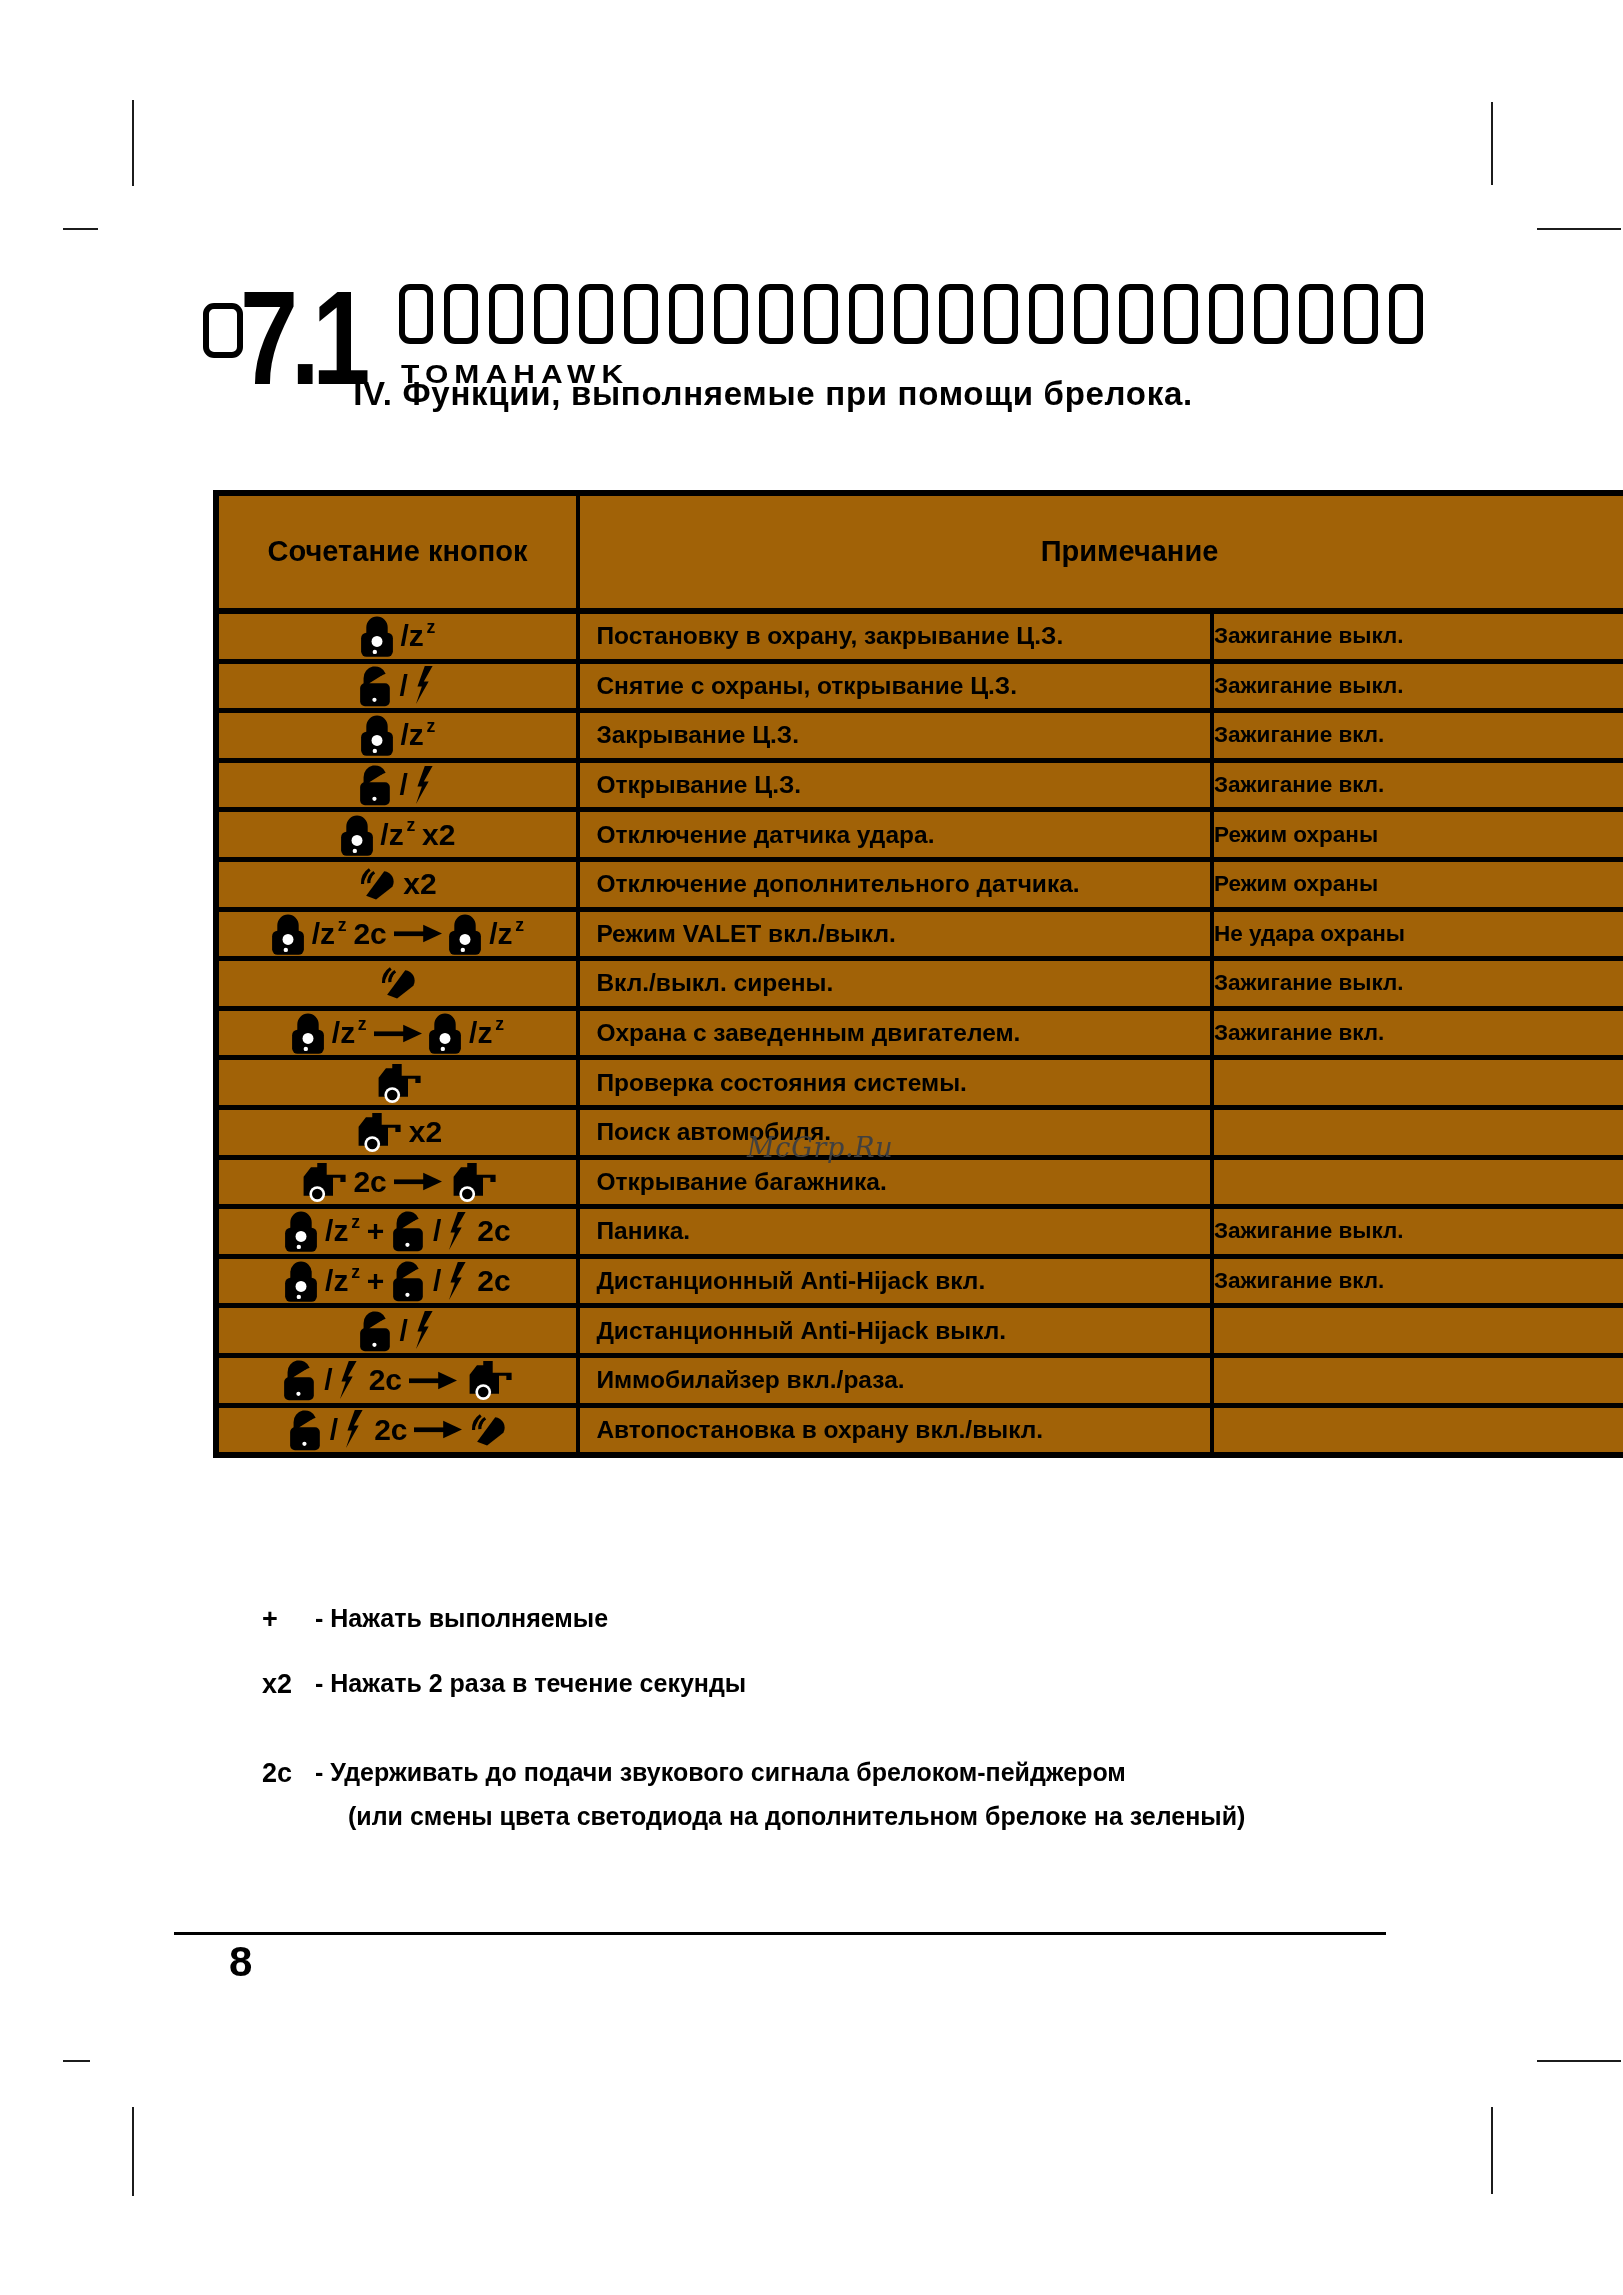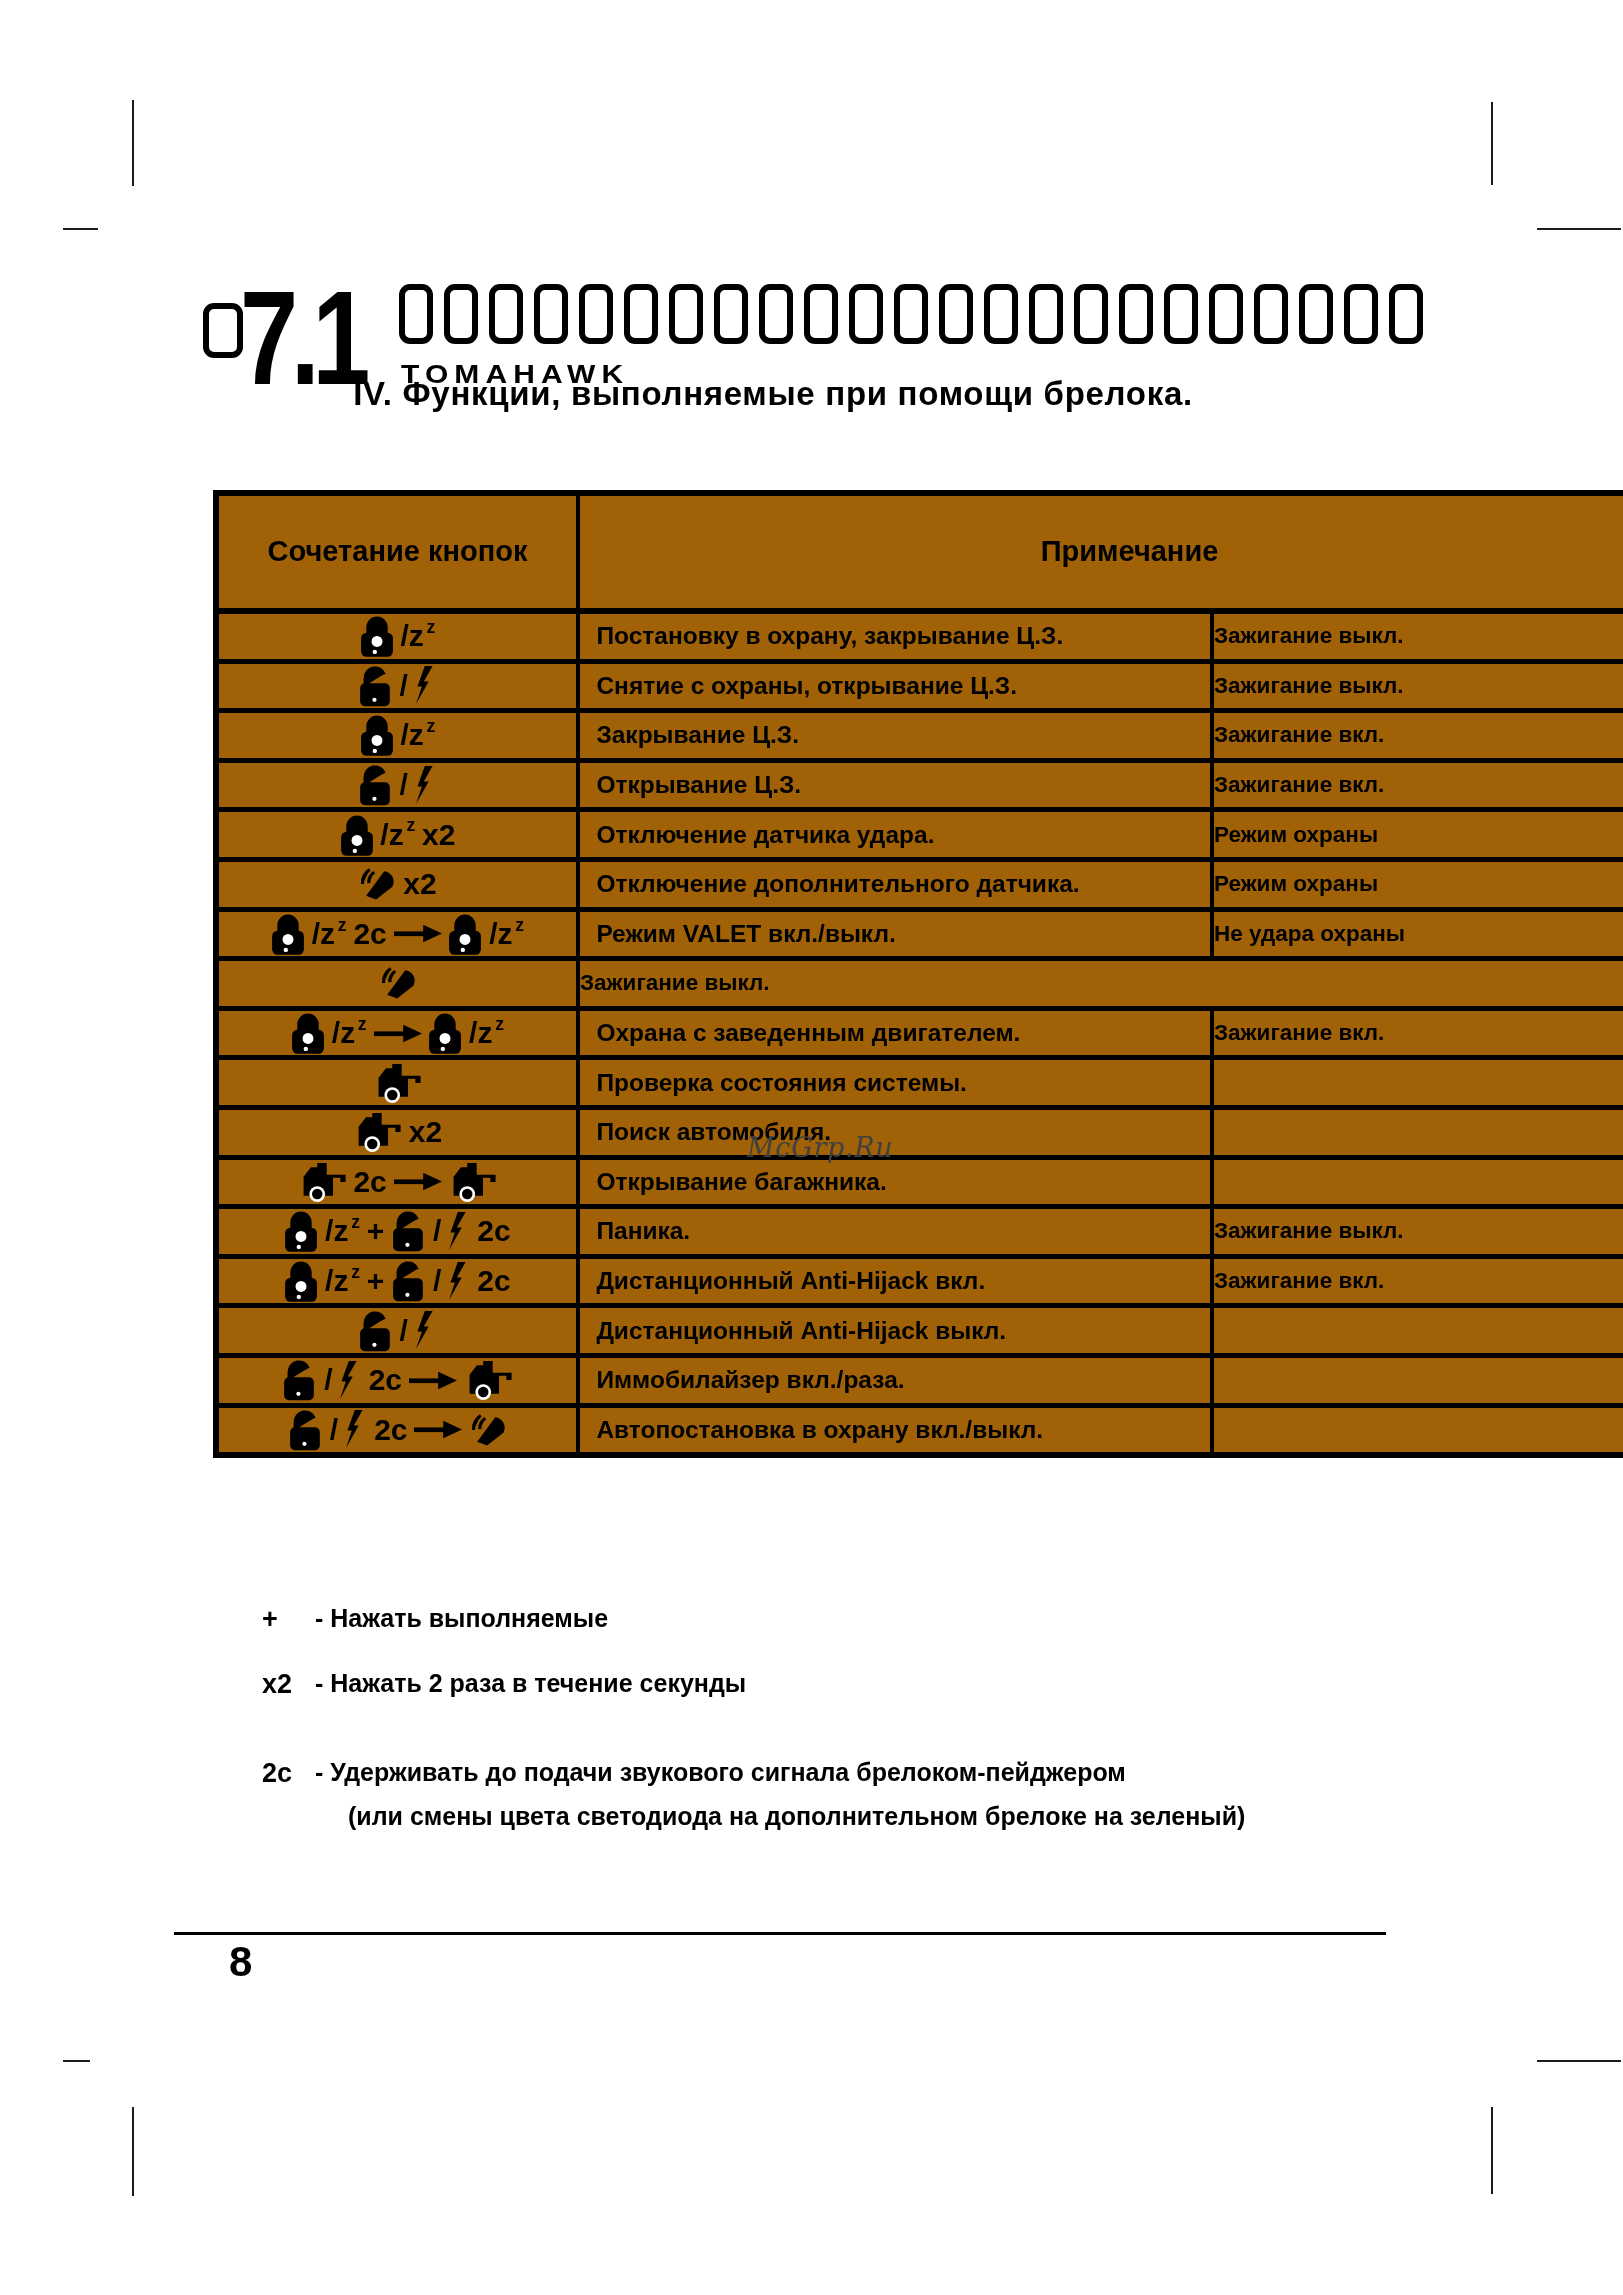--- a/index.html
+++ b/index.html
@@ -256,20 +256,21 @@
     <div class="trow">
       <div class="cell combo c1">
         <span class="icon">
           <svg width="38" height="38" viewBox="0 0 84 80">
             <path d="M26,8 A36,36 0 0 0 10,40" fill="none" stroke="#000" stroke-width="7"></path>
             <path d="M36,14 A26,26 0 0 0 24,38" fill="none" stroke="#000" stroke-width="7"></path>
             <path d="M18,66 L58,12 a23,23 0 0 1 18,34 L40,74 Z"></path>
           </svg>
         </span>
       </div>
+      <div class="cell fn c2">Вкл./выкл. сирены.</div>
       <div class="cell note c3">Зажигание выкл.</div>
     </div>
     <div class="trow">
       <div class="cell combo c1">
         <span class="icon">
           <svg width="34" height="44" viewBox="0 0 62 80">
             <path d="M17,38 V24 a14,14 0 0 1 28,0 V38" fill="none" stroke="#000" stroke-width="11"></path>
             <rect x="2" y="34" width="58" height="44" rx="10"></rect>
             <circle cx="31" cy="50" r="10" fill="#fff"></circle>
             <circle cx="27" cy="69" r="4" fill="#fff"></circle>

